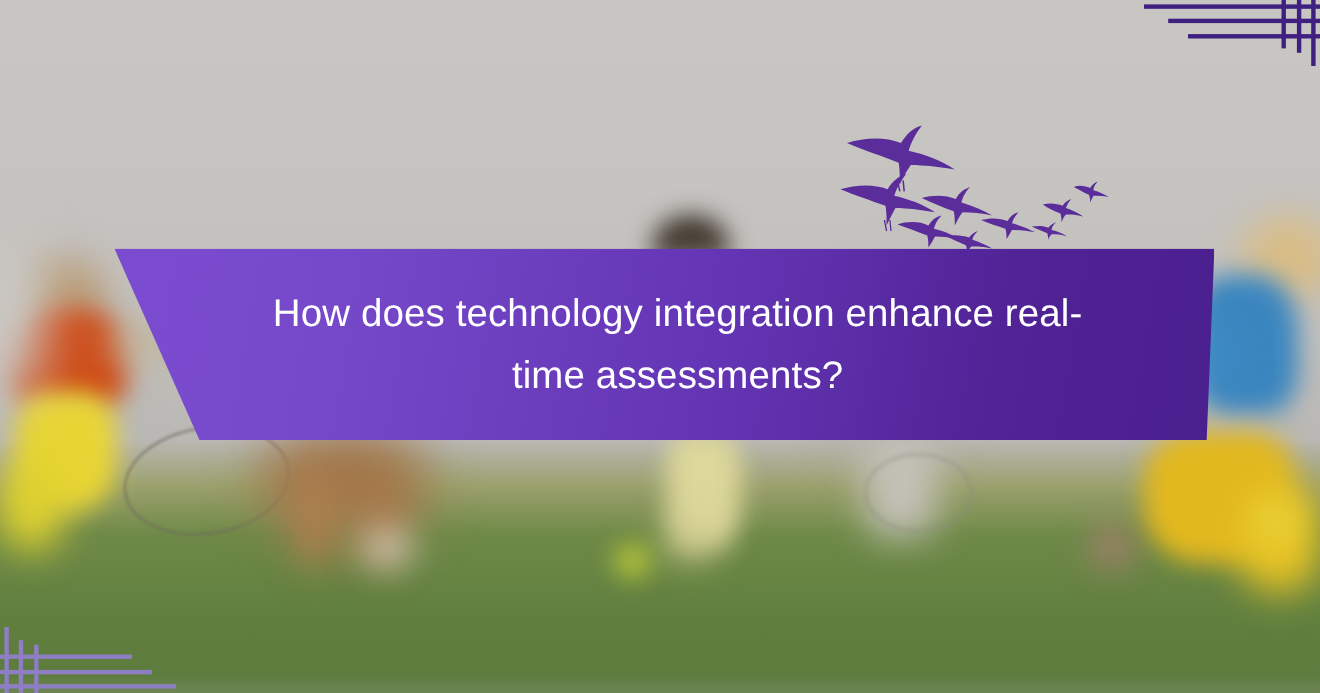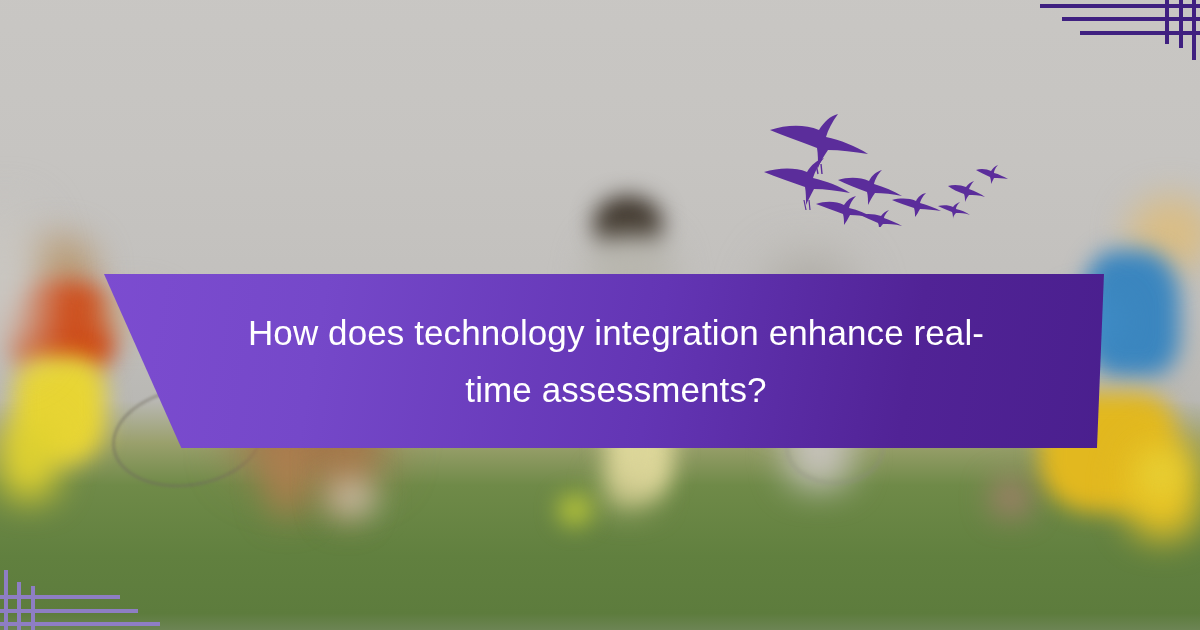--- a/index.html
+++ b/index.html
@@ -76,21 +76,20 @@
     position: absolute;
     left: 100px;
     top: 226px;
     width: 1004px;
     height: 174px;
     background: linear-gradient(100deg, #7c4cd0 0%, #7548c9 22%, #6335b4 55%, #512396 80%, #4a1f8e 100%);
     clip-path: polygon(4px 0, 100% 0, 99.3% 100%, 8.1% 100%);
     display: flex;
     align-items: center;
     justify-content: center;
-    margin-top: 48px;
   }
   .banner-text {
     color: #ffffff;
     font-size: 35px;
     font-weight: 400;
     line-height: 1.62;
     text-align: center;
     letter-spacing: 0.1px;
     max-width: 760px;
     transform: translate(14px, 1px);

